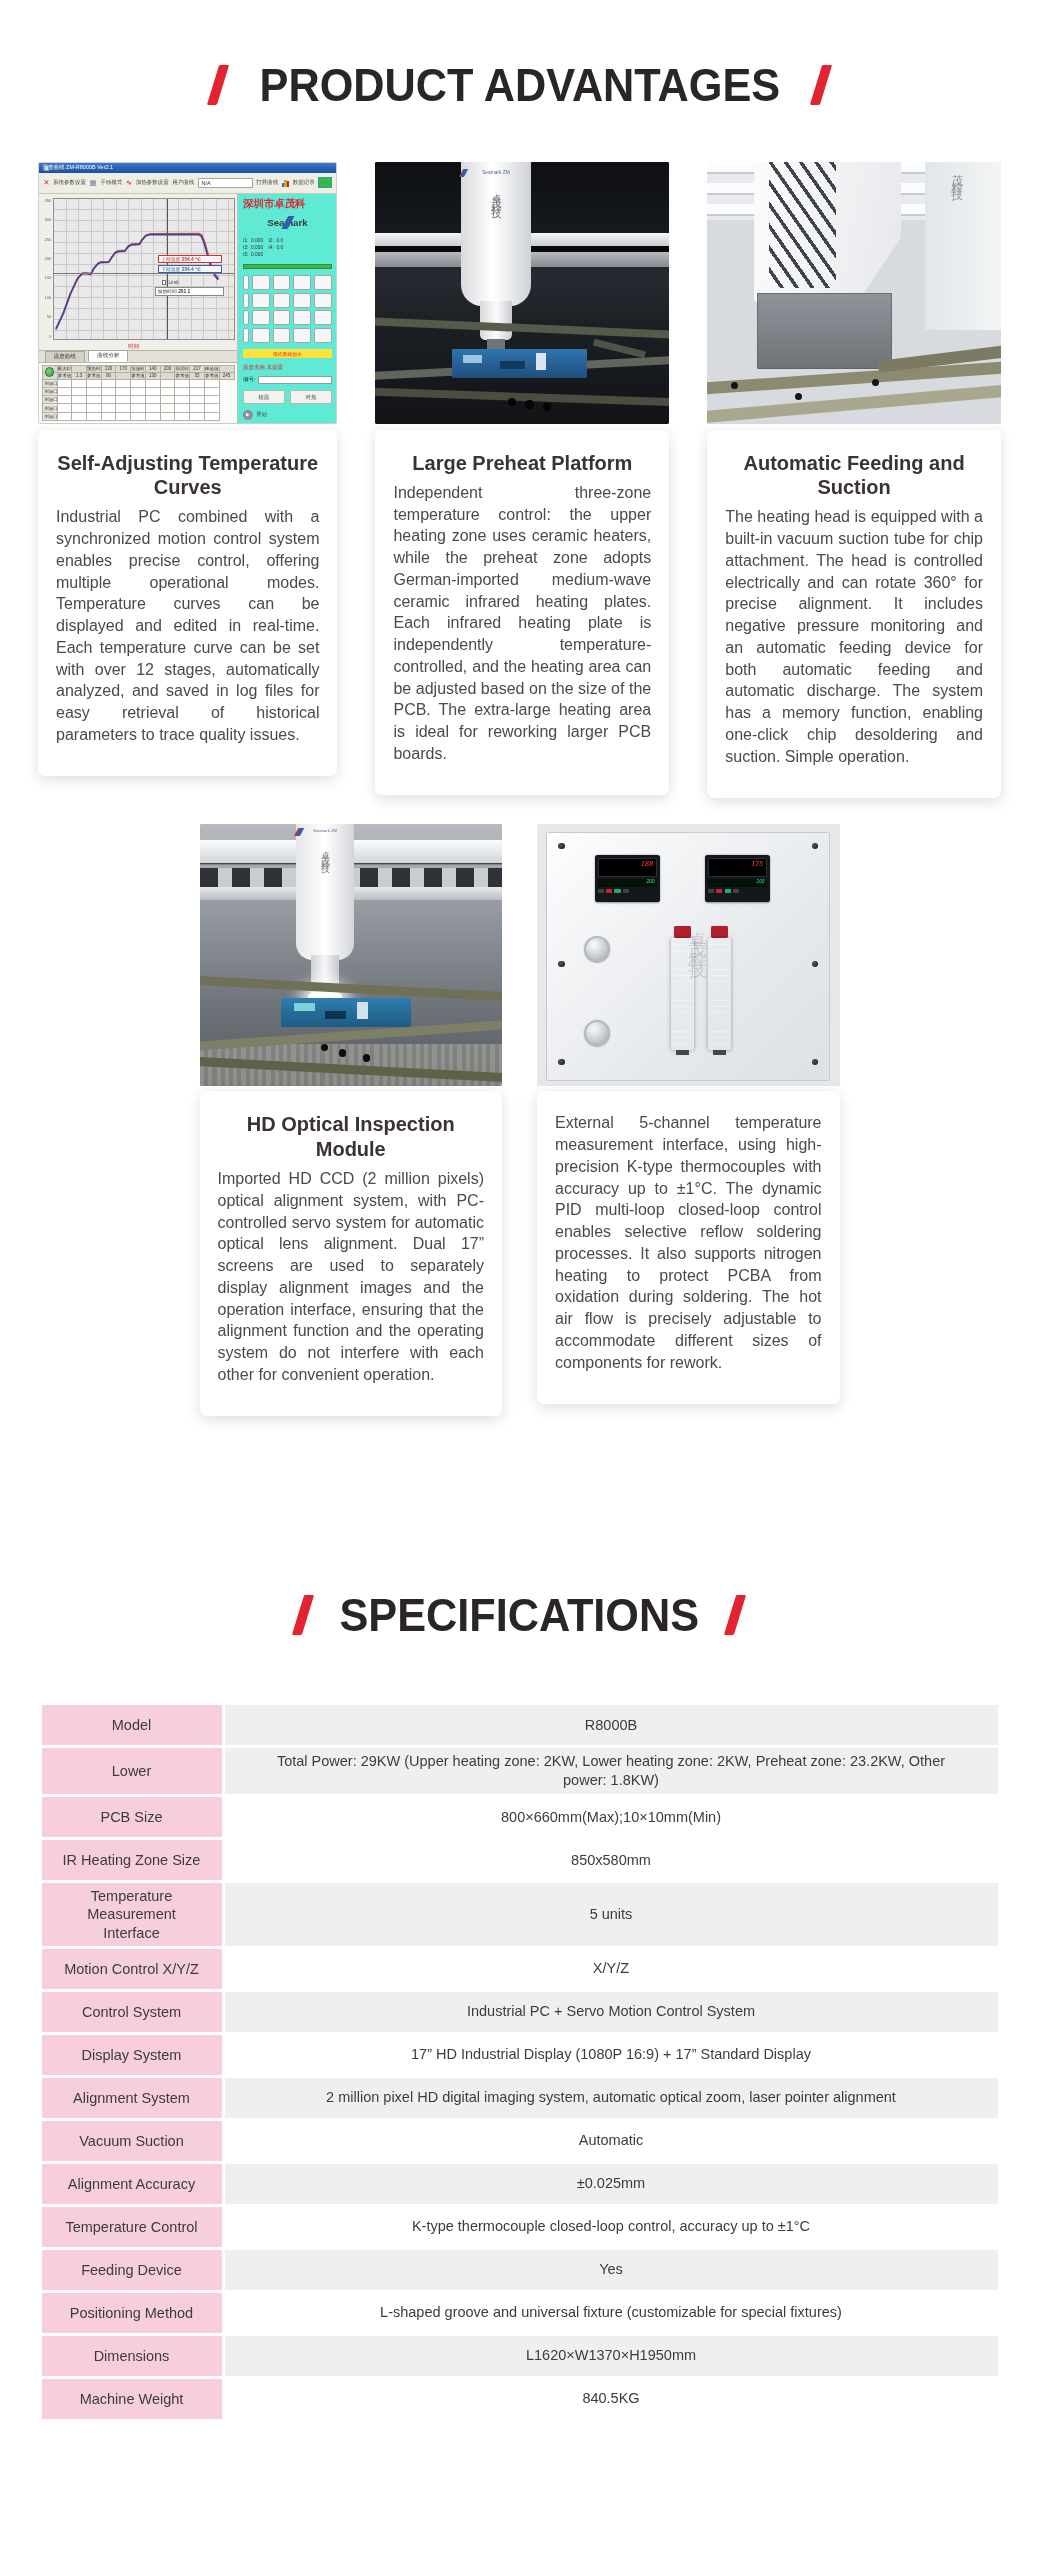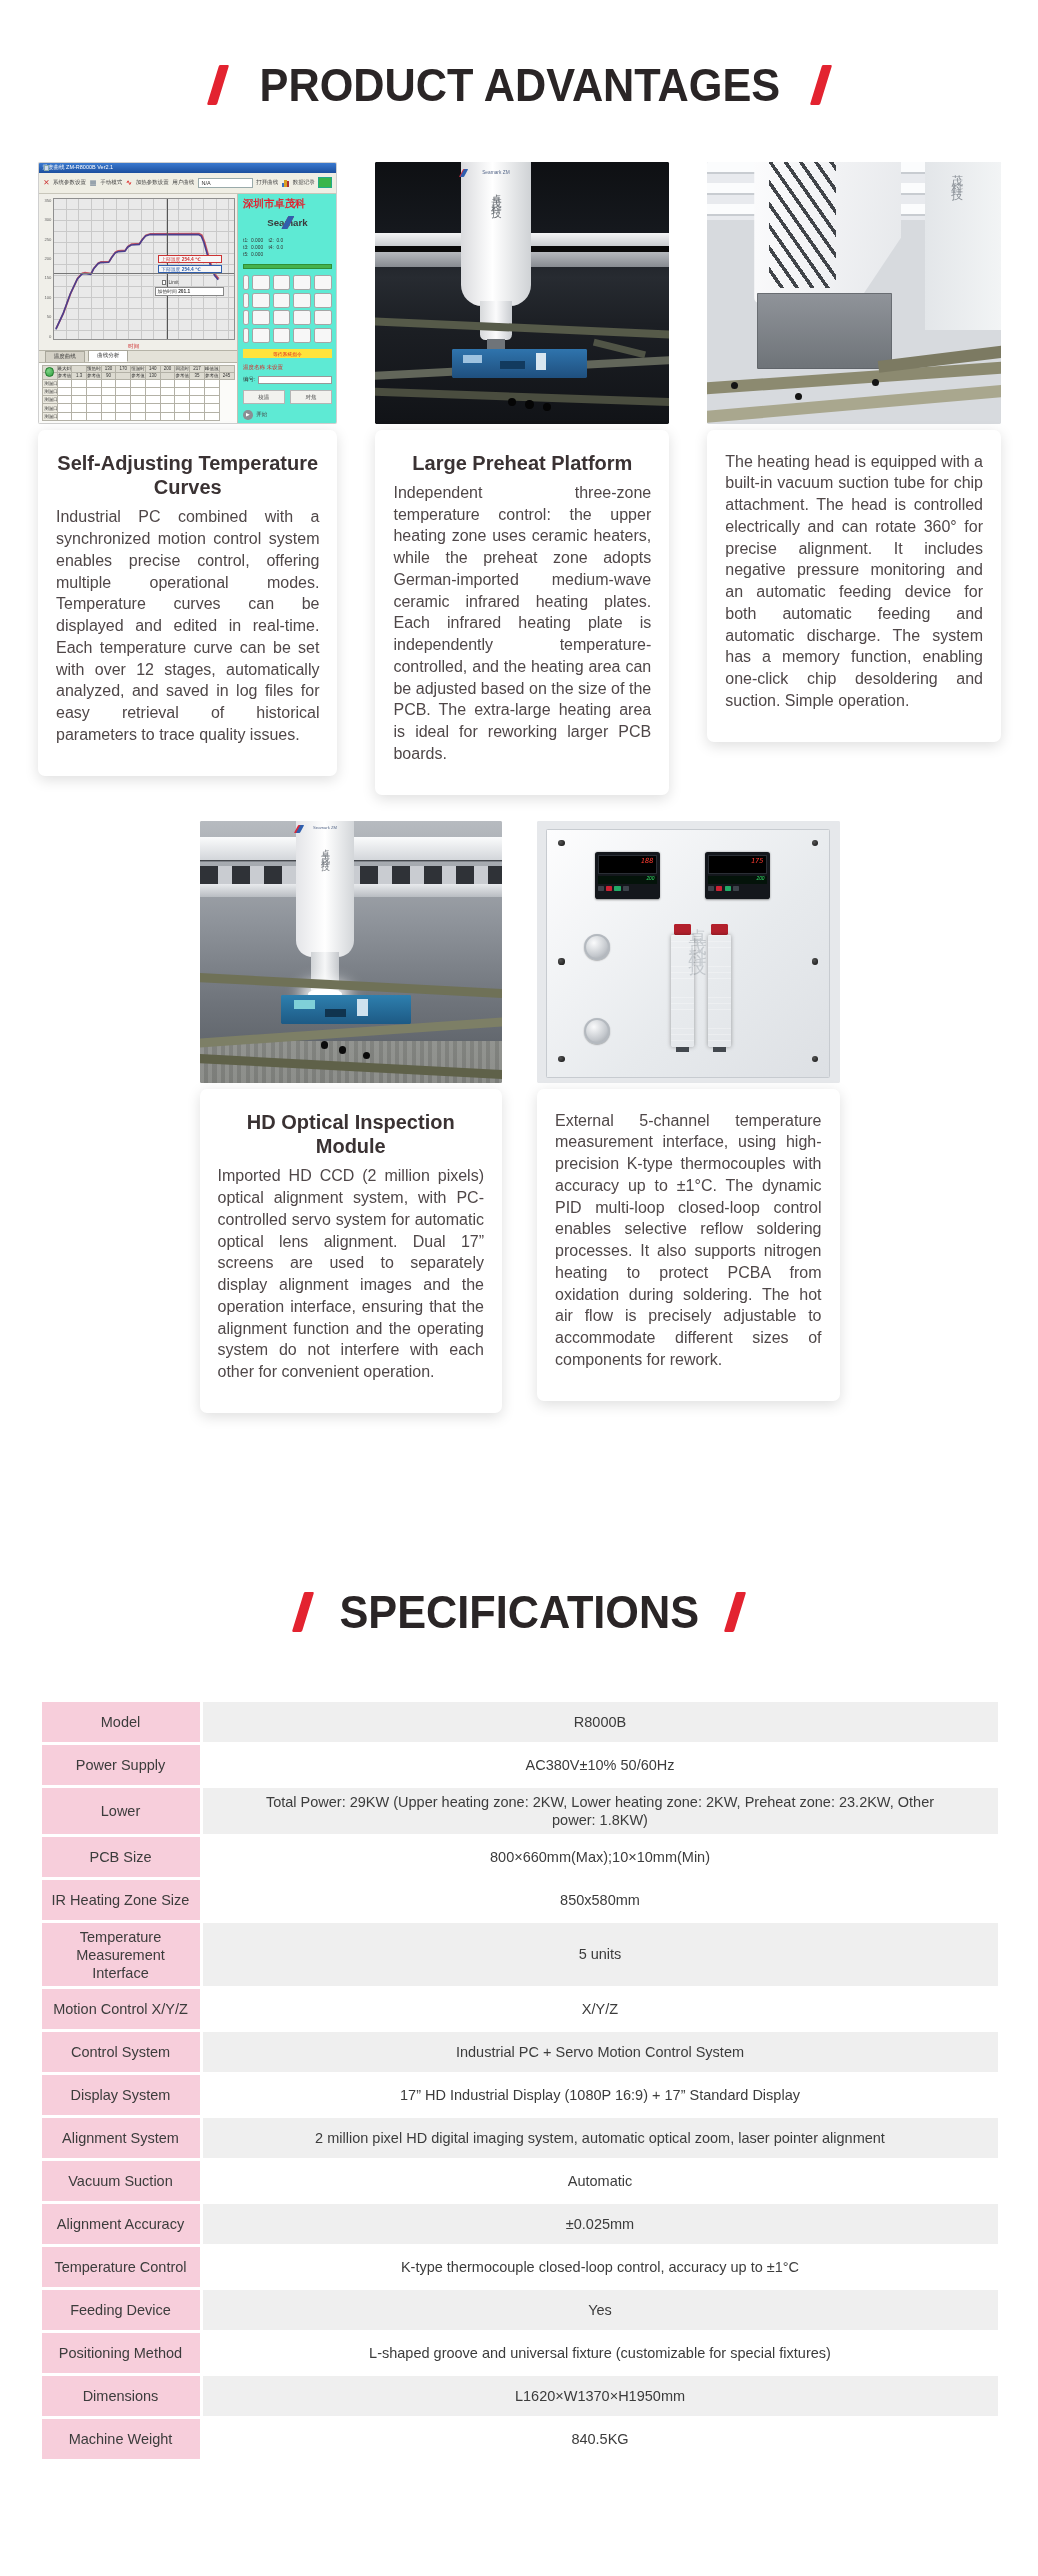--- a/index.html
+++ b/index.html
@@ -25,21 +25,21 @@
   .grid3{width:963px;margin:50px auto 0;display:grid;grid-template-columns:repeat(3,1fr);gap:38px;align-items:start}
   .grid2{width:640px;margin:26px auto 0;display:grid;grid-template-columns:repeat(2,1fr);gap:35px;align-items:start}
   .photo{height:262px;position:relative;overflow:hidden;background:#dcdfe2;border-radius:1.4px}
   .card{background:#fff;border-radius:7px;box-shadow:0 3.5px 14px rgba(0,0,0,.13);margin-top:5.5px;padding:21px 18px 30.5px;position:relative}
   .card h3{margin:0 0 7px;font-size:20px;line-height:1.22;text-align:center;color:#3a3233;font-weight:700}
   .card p{margin:0;font-size:16px;line-height:1.36;text-align:justify;color:var(--body)}
 
   
   table.spec{width:956px;margin:60px auto 0;border-collapse:separate;border-spacing:0 3.5px;table-layout:fixed}
   .spec td{height:40px;text-align:center;vertical-align:middle;font-size:14.5px;color:#3c3c3c;padding:4.2px 7px}
-  .spec td.label{width:161px;background:var(--pink);border-right:3.5px solid #fff}
+  .spec td.label{width:183px;background:var(--pink);border-right:3.5px solid #fff}
   .spec td.label span{display:inline-block;max-width:149px;line-height:1.25}
   .spec td.value{background:#fff;padding:4.2px 21px}
   .spec tr.row-odd td.value{background:var(--rowgray)}
   .spec td.value span{display:inline-block;max-width:692px;line-height:1.3}
   .bottom-space{height:43px}
 
   
   .photo i{display:block;position:absolute}
   .vtext{writing-mode:vertical-rl;text-orientation:upright;position:absolute}
   .lm{display:inline-block;width:3.5px;height:8.3px;transform:skewX(-28deg);border-radius:0.7px}
@@ -480,20 +480,21 @@
         <div class="vtext p3-vtext">茂科技</div>
         <i class="p3-box"></i>
         <i class="p3-rail a"></i>
           <i class="p3-rail b"></i>
           <i class="p3-rail c"></i>
         <i class="p3-knob n1" style="position:absolute"></i>
           <i class="p3-knob n2" style="position:absolute"></i>
           <i class="p3-knob n3" style="position:absolute"></i>
       </div>
       <div class="card">
+        <h3>Automatic Feeding and Suction</h3>
         <p>The heating head is equipped with a built-in vacuum suction tube for chip attachment. The head is controlled electrically and can rotate 360° for precise alignment. It includes negative pressure monitoring and an automatic feeding device for both automatic feeding and automatic discharge. The system has a memory function, enabling one-click chip desoldering and suction. Simple operation.</p>
       </div>
     </div>
   </div>
 
   <div class="grid2">
 
     <div>
       <div class="photo p4">
         <i class="p4-beam1"></i>
@@ -584,24 +585,20 @@
     <span class="slash"></span>
   </div>
 
   <table class="spec">
     <tbody>
 
     <tr class="row-odd">
         <td class="label"><span>Model</span></td>
         <td class="value"><span>R8000B</span></td>
       </tr>
-        <tr class="row-even">
-        <td class="label"><span>Power Supply</span></td>
-        <td class="value"><span>AC380V±10% 50/60Hz</span></td>
-      </tr>
         <tr class="row-odd">
         <td class="label"><span>Lower</span></td>
         <td class="value"><span>Total Power: 29KW (Upper heating zone: 2KW, Lower heating zone: 2KW, Preheat zone: 23.2KW, Other power: 1.8KW)</span></td>
       </tr>
         <tr class="row-even">
         <td class="label"><span>PCB Size</span></td>
         <td class="value"><span>800×660mm(Max);10×10mm(Min)</span></td>
       </tr>
         <tr class="row-even">
         <td class="label"><span>IR Heating Zone Size</span></td>

